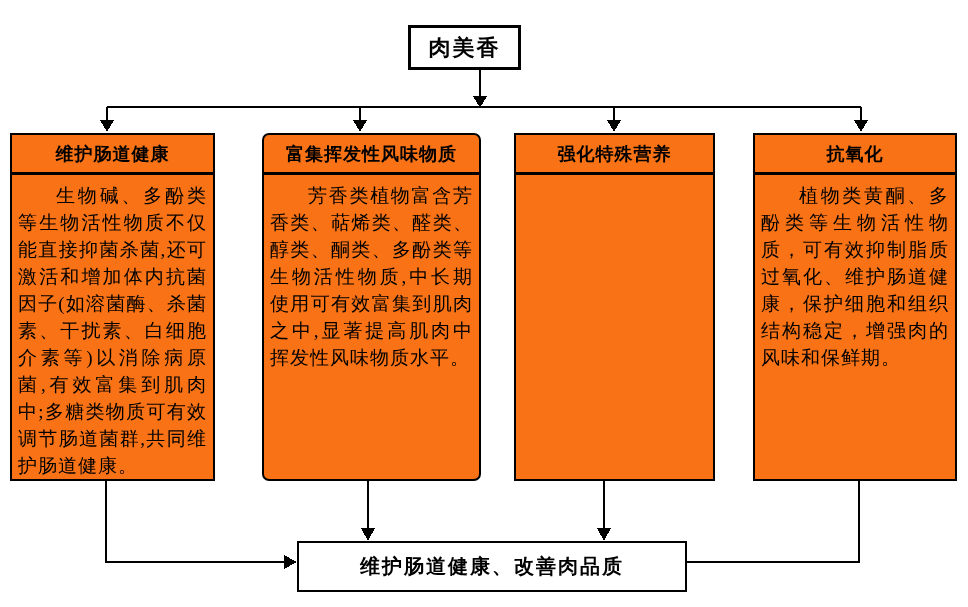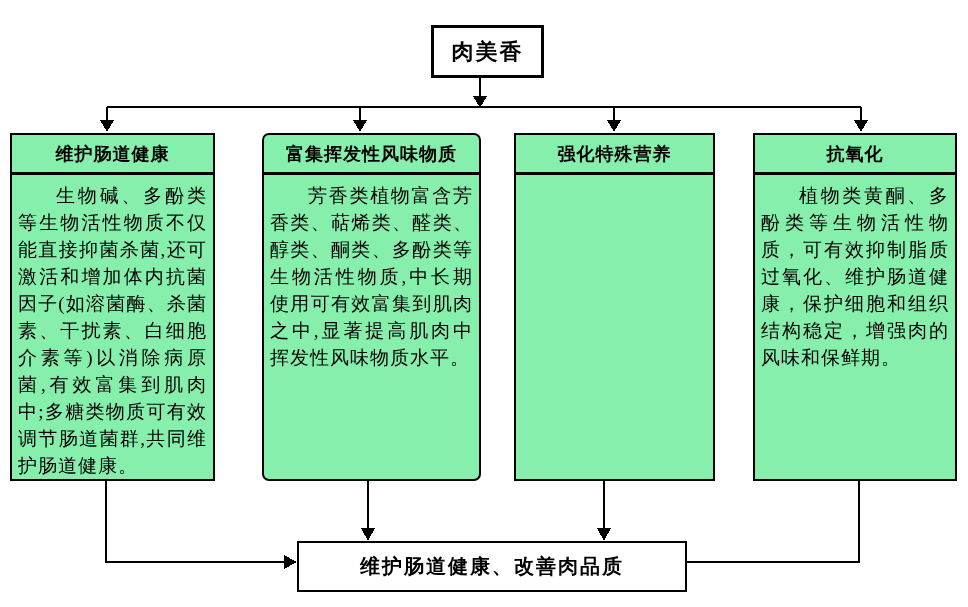--- a/index.html
+++ b/index.html
@@ -24,35 +24,35 @@
     pointer-events: none;
   }
 
   .node {
     position: absolute;
     background: #ffffff;
     border: 2px solid #000000;
   }
 
   .root-box {
-    left: 431px; top: 25px;
-    width: 113px; height: 53px;
+    left: 408px; top: 25px;
+    width: 113px; height: 45px;
     border-width: 3px;
     display: flex; align-items: center; justify-content: center;
     font-family: "Liberation Sans", "DejaVu Sans", sans-serif;
     font-weight: bold;
     font-size: 22px;
     letter-spacing: 2px;
   }
 
   .col {
     position: absolute;
     top: 133px;
     height: 348px;
-    background: #86efac;
+    background: #f97316;
     border: 2px solid #000000;
   }
   #col-1 { left: 10px;  width: 205px; }
   #col-2 { left: 262px; width: 219px; border-radius: 7px; }
   #col-3 { left: 514px; width: 201px; }
   #col-4 { left: 753px; width: 204px; }
 
   .col-header {
     height: 40px;
     border-bottom: 3px solid #000000;

